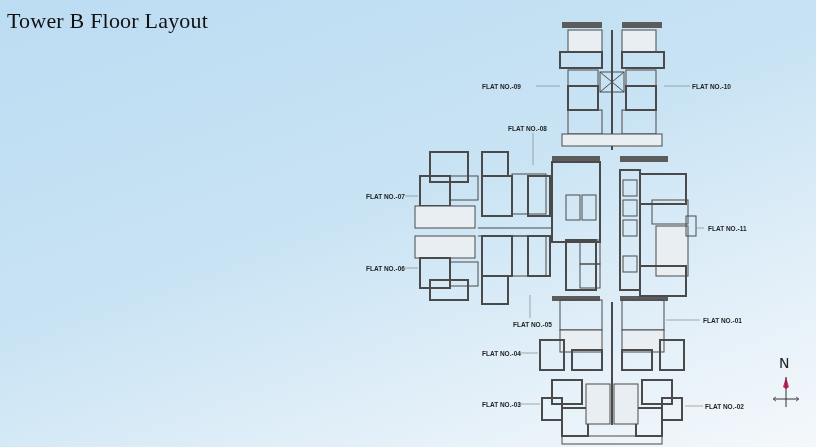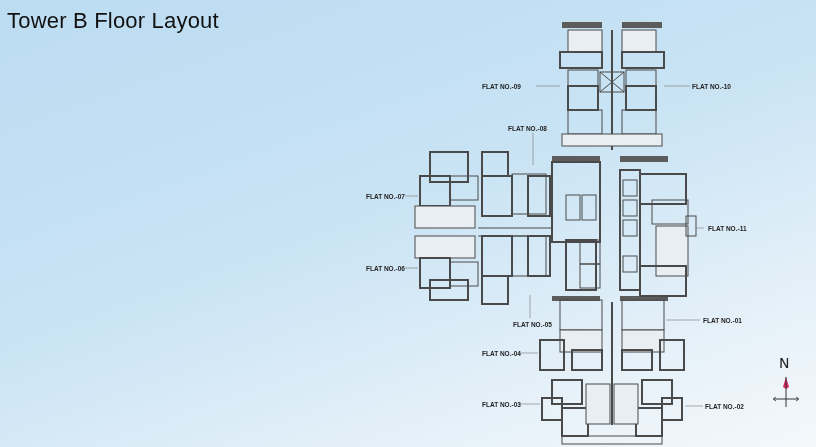--- a/index.html
+++ b/index.html
@@ -3,21 +3,21 @@
 <meta charset="utf-8">
 <style>
   html, body { margin:0; padding:0; }
   body {
     width:816px; height:447px; overflow:hidden; position:relative;
     background: linear-gradient(160deg, #bcdcf2 0%, #c8e3f4 45%, #e6f1f9 80%, #f4f8fb 100%);
     font-family: "Liberation Sans", sans-serif;
   }
   .title {
     position:absolute; left:7px; top:8px;
-    font-family: Liberation Sans, sans-serif;
+    font-family: Liberation Serif, serif;
     font-size:22px; color:#111; letter-spacing:0.2px;
   }
   .plan { position:absolute; left:0; top:0; width:816px; height:447px; }
   .lbl {
     position:absolute; font-size:6.5px; font-weight:bold; color:#222;
     font-family:"Liberation Sans", sans-serif; white-space:nowrap;
   }
   .compass { position:absolute; left:770px; top:355px; width:34px; height:55px; }
   .compass .n { position:absolute; left:9px; top:0; font-size:14px; color:#222; font-family:"DejaVu Sans", sans-serif; }
 </style>

